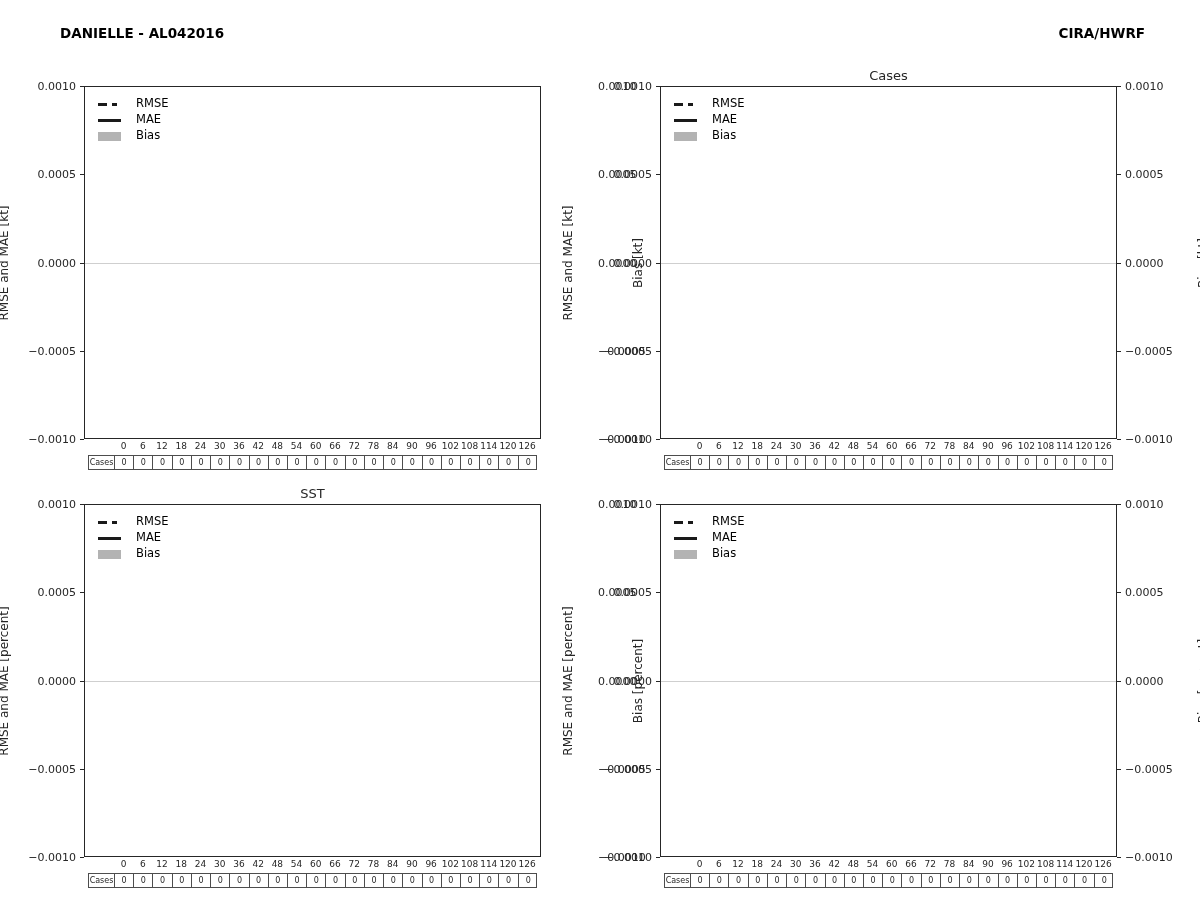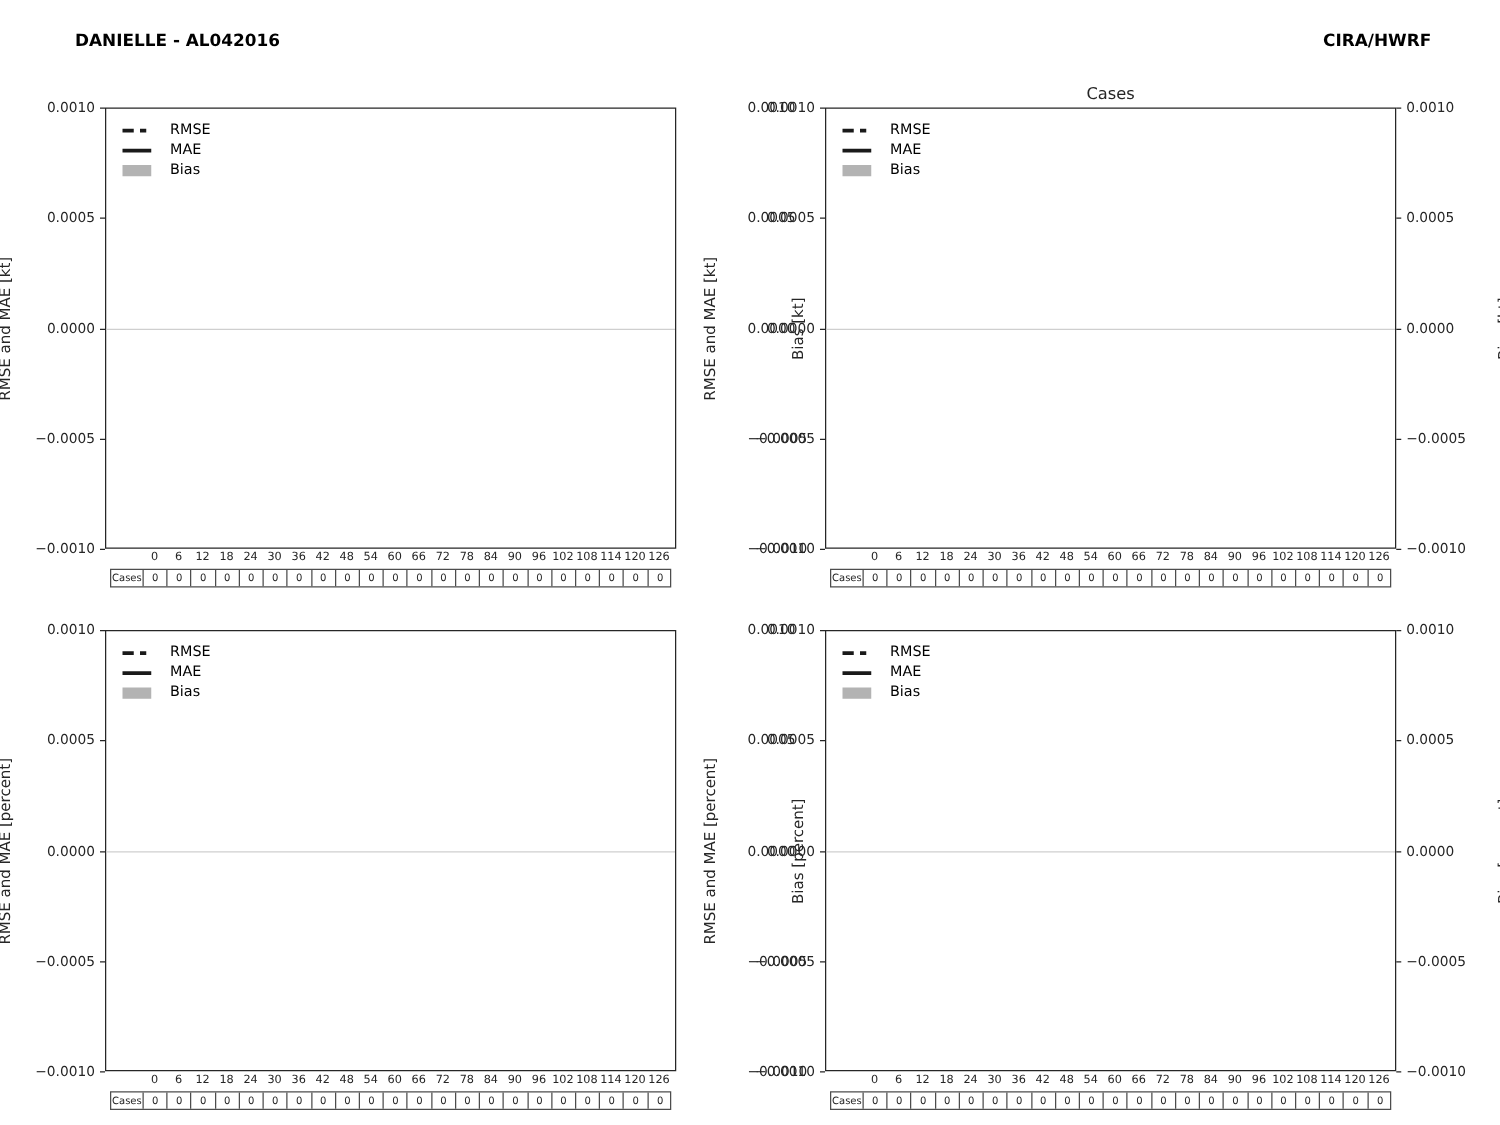--- a/index.html
+++ b/index.html
@@ -376,20 +376,21 @@
           <div class="cases-cell" style="width: 19.2273px; flex: 0 0 19.2273px;">0</div>
           <div class="cases-cell" style="width: 19.2273px; flex: 0 0 19.2273px;">0</div>
           <div class="cases-cell" style="width: 19.2273px; flex: 0 0 19.2273px;">0</div>
           <div class="cases-cell" style="width: 19.2273px; flex: 0 0 19.2273px;">0</div>
           <div class="cases-cell" style="width: 19.2273px; flex: 0 0 19.2273px;">0</div>
           <div class="cases-cell" style="width: 19.2273px; flex: 0 0 19.2273px;">0</div>
           <div class="cases-cell" style="width: 19.2273px; flex: 0 0 19.2273px;">0</div>
         </div>
       </div>
       <div class="panel" style="left: 0px; top: 0px; width: 1200px; height: 900px;">
+        <div class="panel-title" style="top: 486px; left: 84px; width: 457px;">SST</div>
         <div class="plot-area" style="left: 84px; top: 504px; width: 457px; height: 353px;">
           <div class="zero-line"></div>
         </div>
         <div class="ytick left" style="left: 8px; width: 68px; top: 857px;">−0.0010</div>
         <div class="tickmark" style="left: 80px; top: 857px;"></div>
         <div class="ytick left" style="left: 8px; width: 68px; top: 768.75px;">−0.0005</div>
         <div class="tickmark" style="left: 80px; top: 768.75px;"></div>
         <div class="ytick left" style="left: 8px; width: 68px; top: 680.5px;">0.0000</div>
         <div class="tickmark" style="left: 80px; top: 680.5px;"></div>
         <div class="ytick left" style="left: 8px; width: 68px; top: 592.25px;">0.0005</div>

